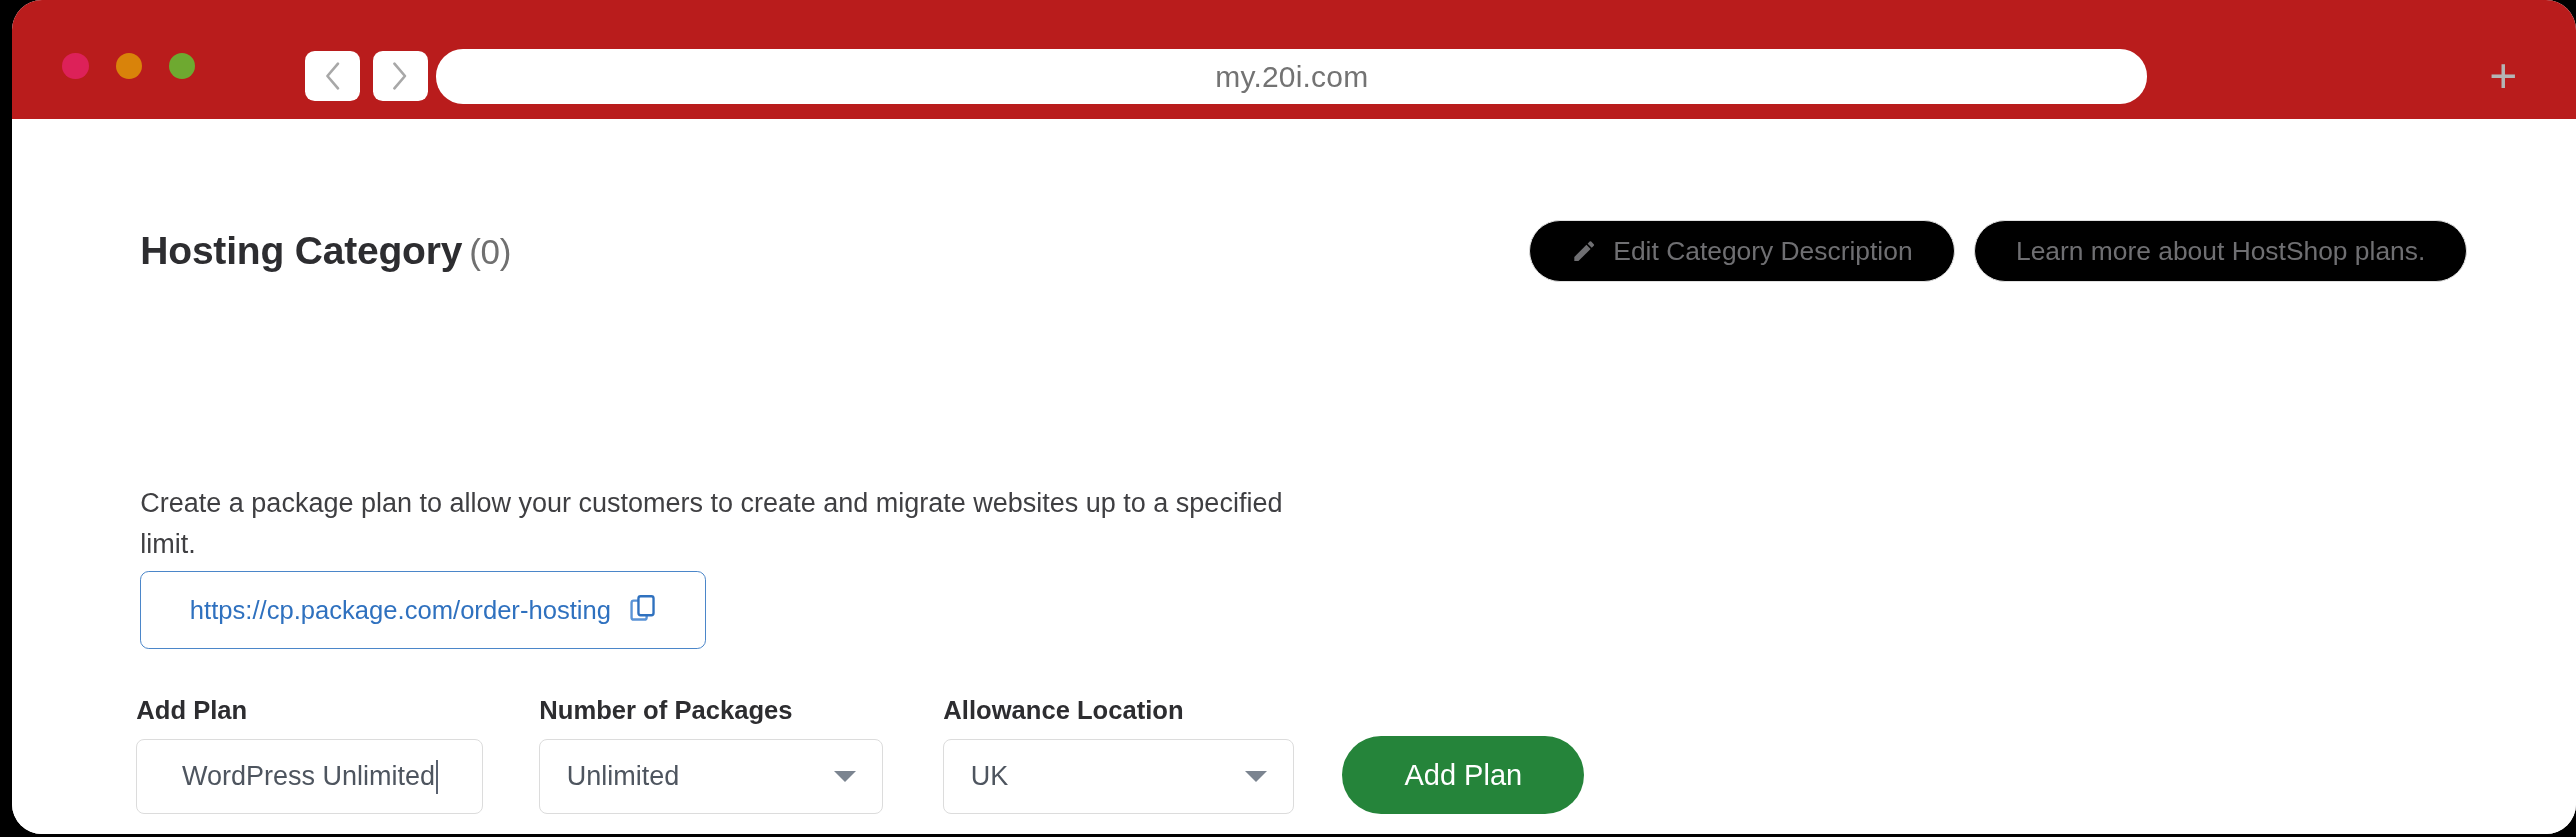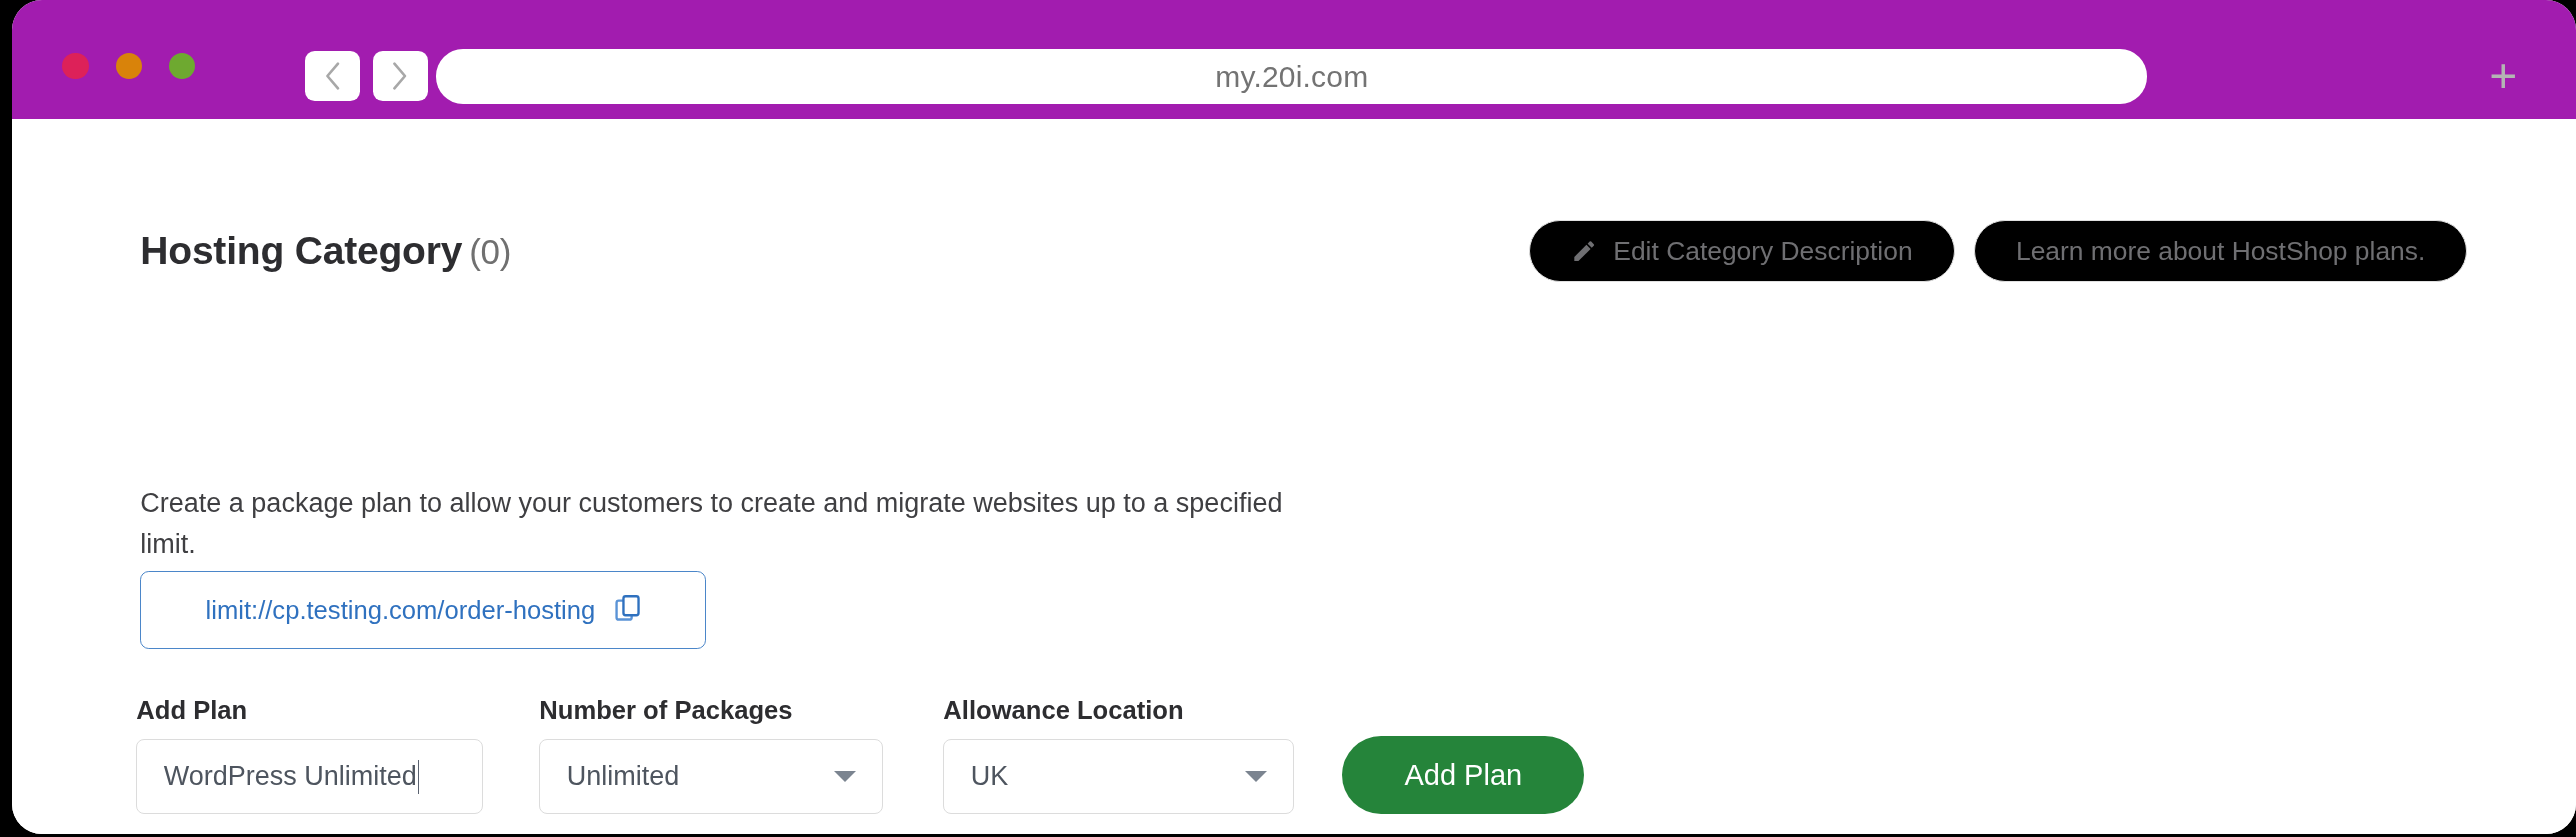--- a/index.html
+++ b/index.html
@@ -22,21 +22,21 @@
     background: #ffffff;
     border-radius: 30px 30px 30px 30px;
     overflow: hidden;
     box-shadow: 0 0 0 0 rgba(0,0,0,0);
   }
 
   
   .chrome-bar {
     position: relative;
     height: 119px;
-    background: #a21caf;
+    background: #b91c1c;
     width: 100%;
   }
 
   .traffic-lights {
     position: absolute;
     left: 50px;
     top: 53px;
     display: flex;
     gap: 27px;
     align-items: center;
@@ -219,20 +219,21 @@
     border: 0.9px solid #dcdcdc;
     border-radius: 8px;
     background: #ffffff;
     display: flex;
     align-items: center;
     padding: 0 26.4px;
     font-size: 27px;
     color: #4e555f;
     cursor: text;
     position: relative;
+    justify-content: center;
   }
   .field-control.select { cursor: pointer; justify-content: space-between; }
   .caret-text {
     display: inline-block;
     width: 1.8px;
     height: 34px;
     background: #5a6270;
     margin-left: 0.9px;
     vertical-align: middle;
   }
@@ -323,21 +324,21 @@
 
         <button class="pill-btn">
           <span>Learn more about HostShop plans.</span>
         </button>
       </div>
     </div>
 
     <div class="description">Create a package plan to allow your customers to create and migrate websites up to a specified limit.</div>
 
     <div class="url-chip">
-      <span class="url-chip-text">limit://cp.testing.com/order-hosting</span>
+      <span class="url-chip-text">https://cp.package.com/order-hosting</span>
       <span>
         <svg width="26.4" height="28" viewBox="0 0 24 26" fill="none" aria-hidden="true">
           <rect x="1.2" y="5.2" width="14" height="17.6" rx="2" stroke="#5a93d6" stroke-width="2.2" fill="#ffffff"></rect>
           <rect x="7.6" y="1.2" width="14" height="17.6" rx="2" stroke="#2f71bf" stroke-width="2.2" fill="#ffffff"></rect>
         </svg>
       </span>
     </div>
 
     <div class="form-row">
 

